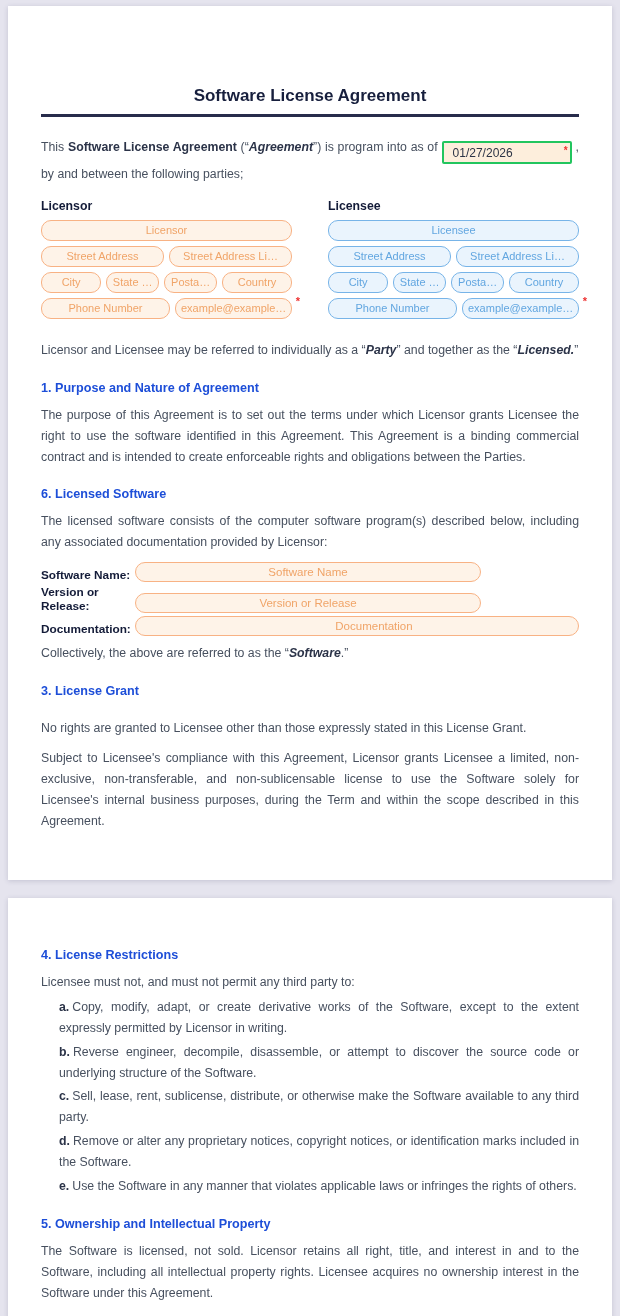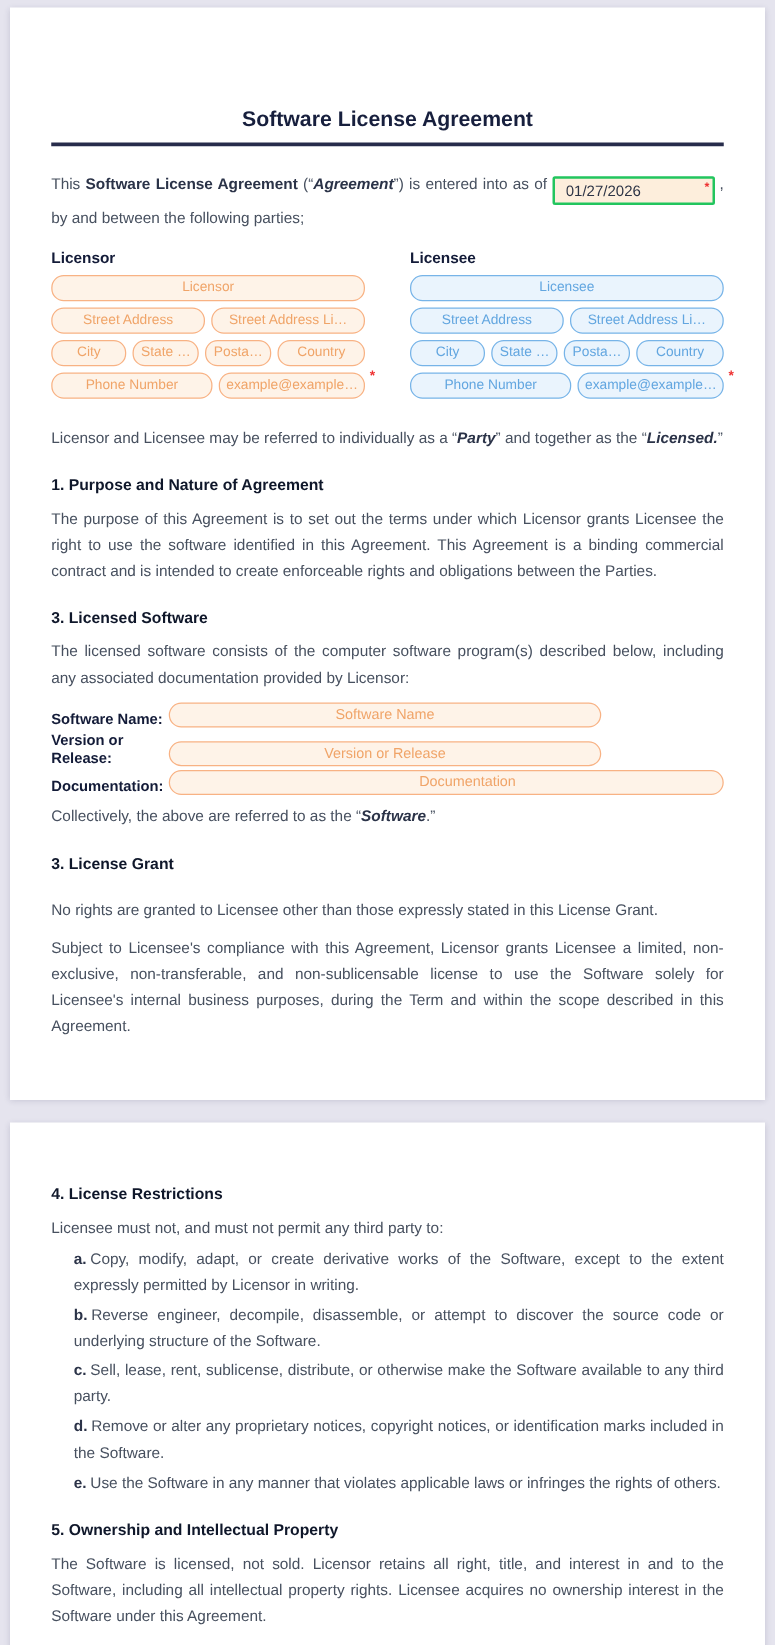--- a/index.html
+++ b/index.html
@@ -22,21 +22,21 @@
   .page-gap { height: 18px; }
   .page-2 { height: 710px; padding-top: 50px; overflow: hidden; }
 
   .doc-title { text-align: center; font-size: 17px; font-weight: bold; color: #171f3d; }
   .title-rule { height: 2.5px; background: #272c4b; margin: 8px 0 20px 0; }
 
   .para { font-size: 12.3px; line-height: 1.7; text-align: justify; margin-bottom: 9px; }
   .para strong, .litem strong { color: #2b3348; }
   .para-gap { margin-top: 20px; }
 
-  .section-heading { font-size: 12.6px; font-weight: bold; color: #0f172a; margin: 20px 0 10px 0; }
+  .section-heading { font-size: 12.6px; font-weight: bold; color: #1d4ed8; margin: 20px 0 10px 0; }
   .section-heading.first { margin-top: 0; }
 
   .parties { display: flex; gap: 36px; margin: 14px 0 16px 0; justify-content: flex-end; }
   .party { flex: 1; min-width: 0; }
   .party-label { font-size: 12.3px; font-weight: bold; color: #131b38; margin-bottom: 7px; }
   .prow { display: flex; gap: 5px; margin-bottom: 5px; }
   .pinput {
     display: block; width: 100%; height: 21px; min-width: 0;
     border-radius: 10px; text-align: center; padding: 0 5px;
     font-family: inherit; font-size: 11px; outline: none;
@@ -81,21 +81,21 @@
 </head>
 <body>
 
 <div>
 
   <div class="page page-1">
 
     <h1 class="doc-title">Software License Agreement</h1>
     <div class="title-rule"></div>
 
-    <p class="para"><span>This </span><strong>Software License Agreement</strong><span> (“</span><strong><em>Agreement</em></strong><span>”) is entered into as of</span><span class="date-wrap"><input class="date-input" type="text" value="01/27/2026" style=""><span class="req date-req">*</span></span><span>, by and between the following parties;</span></p>
+    <p class="para"><span>This </span><strong>Software License Agreement</strong><span> (“</span><strong><em>Agreement</em></strong><span>”) is program into as of</span><span class="date-wrap"><input class="date-input" type="text" value="01/27/2026" style=""><span class="req date-req">*</span></span><span>, by and between the following parties;</span></p>
 
     <div class="parties">
 
       <div class="party">
         <div class="party-label">Licensor</div>
         <div class="prow">
           <input class="pinput orange" type="text" placeholder="Licensor" style="">
         </div>
         <div class="prow">
           <input class="pinput orange half" type="text" placeholder="Street Address" style="">
@@ -139,21 +139,21 @@
           </span>
         </div>
       </div>
     </div>
 
     <p class="para"><span>Licensor and Licensee may be referred to individually as a “</span><strong><em>Party</em></strong><span>” and together as the “</span><strong><em>Licensed.</em></strong><span>”</span></p>
 
     <h2 class="section-heading">1. Purpose and Nature of Agreement</h2>
     <p class="para">The purpose of this Agreement is to set out the terms under which Licensor grants Licensee the right to use the software identified in this Agreement. This Agreement is a binding commercial contract and is intended to create enforceable rights and obligations between the Parties.</p>
 
-    <h2 class="section-heading">3. Licensed Software</h2>
+    <h2 class="section-heading">6. Licensed Software</h2>
     <p class="para">The licensed software consists of the computer software program(s) described below, including any associated documentation provided by Licensor:</p>
 
     <div class="frow">
       <span class="flabel">Software Name:</span>
       <input class="finput w-fixed" type="text" placeholder="Software Name" style="">
     </div>
     <div class="frow">
       <span class="flabel">Version or Release:</span>
       <input class="finput w-fixed" type="text" placeholder="Version or Release" style="">
     </div>

